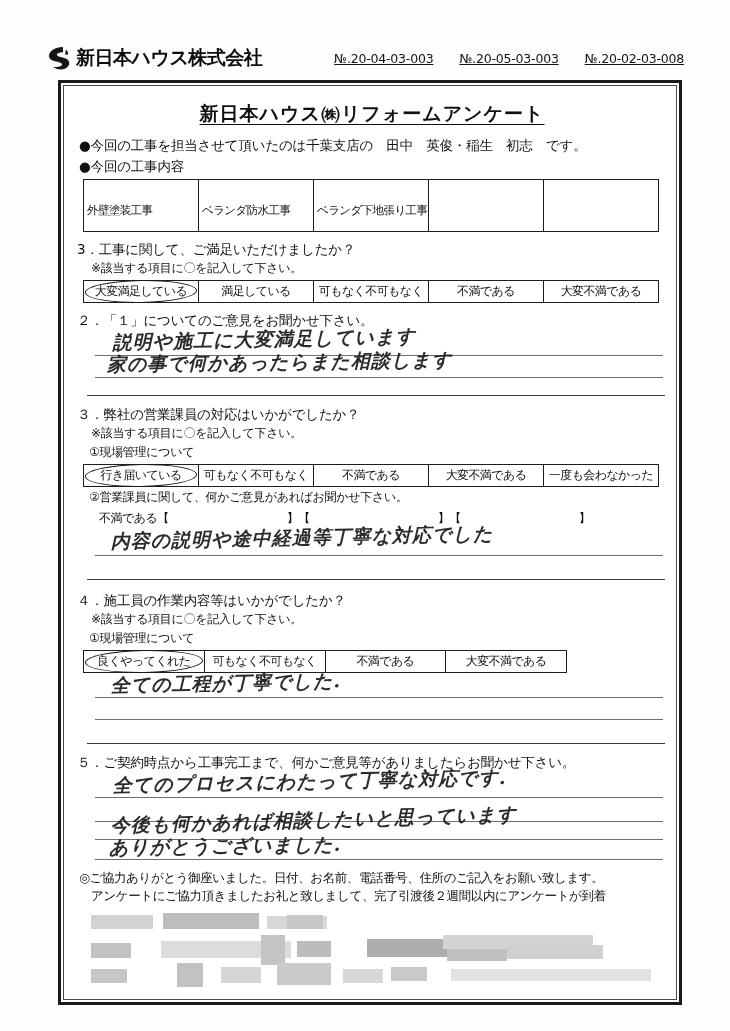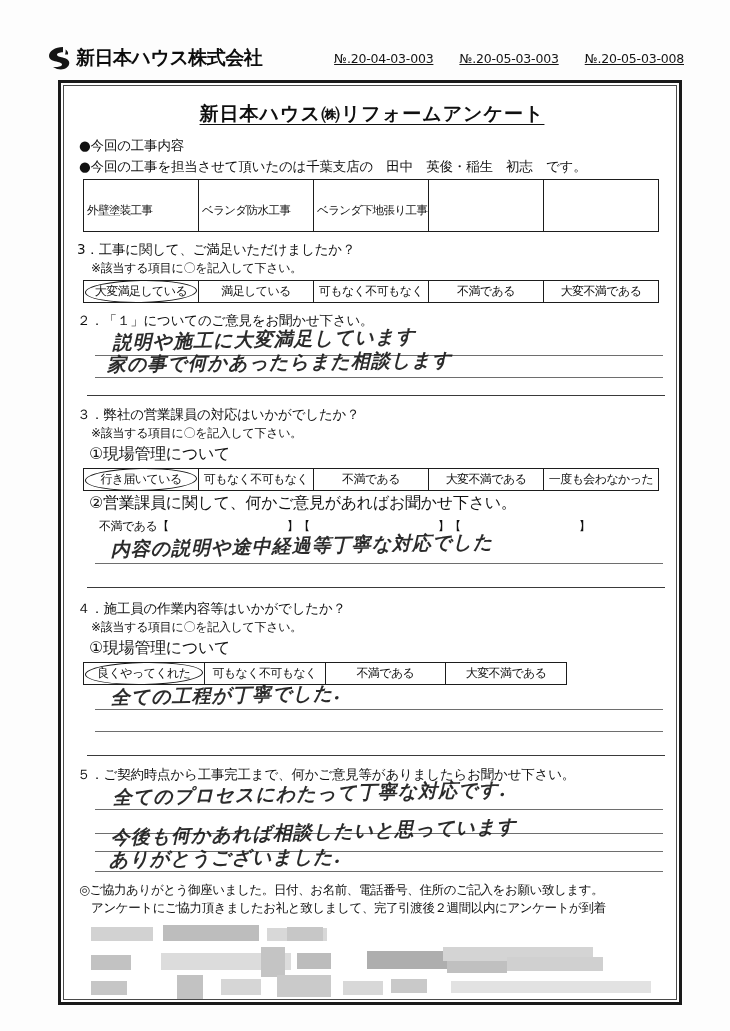--- a/index.html
+++ b/index.html
@@ -135,21 +135,21 @@
     font-size: 13.5px;
     margin: 9px 0 1px 0;
     letter-spacing: -0.2px;
   }
   .note {
     font-size: 12px;
     margin: 1px 0 1px 14px;
     letter-spacing: -0.3px;
   }
   .sub {
-    font-size: 16px;
+    font-size: 12px;
     margin: 2px 0 1px 12px;
     letter-spacing: -0.3px;
   }
   .staffname {
     font-size: 12px;
     margin: 4px 0 0 22px;
     letter-spacing: 0px;
     display: flex;
     align-items: center;
   }
@@ -238,32 +238,32 @@
 
   <div class="hdr">
     <svg class="logo-mark" viewBox="0 0 26 26">
       <path d="M17 2 C9 2 3 6 3 11 C3 15 8 16 12 17 C15 17.7 16 18.5 16 19.5 C16 21 13.5 22 10 22 L7 22 C11 24.5 15 25 18 24 C22 22.7 24 19.5 23 16.5 C22.2 14 19 13 15.5 12.2 C12.5 11.5 11 10.8 11 9.7 C11 8.3 13.5 7.2 17 7.2 Z" fill="#151515"></path>
       <path d="M19.5 4.5 C21.5 5.5 22.5 7.5 22 9.5 L19 9.5 C19.6 7.8 19.8 6 19.5 4.5 Z" fill="#151515"></path>
     </svg>
     <span class="logo-text">新日本ハウス株式会社</span>
     <span class="refs">
       <span class="ref">№.20-04-03-003</span>
       <span class="ref">№.20-05-03-003</span>
-      <span class="ref">№.20-05-03-008</span>
+      <span class="ref">№.20-02-03-008</span>
     </span>
   </div>
 
   <div class="frame">
     <div class="frame-inner"></div>
     <div class="content">
 
       <div class="doc-title">新日本ハウス㈱リフォームアンケート</div>
 
+      <div class="bullet-line">●今回の工事を担当させて頂いたのは千葉支店の　田中　英俊・稲生　初志　です。</div>
       <div class="bullet-line">●今回の工事内容</div>
-      <div class="bullet-line">●今回の工事を担当させて頂いたのは千葉支店の　田中　英俊・稲生　初志　です。</div>
 
       <table class="tbl work-tbl">
         <tbody>
             <tr>
           <td>外壁塗装工事</td>
           <td>ベランダ防水工事</td>
           <td>ベランダ下地張り工事</td>
           <td></td>
           <td></td>
         </tr>

